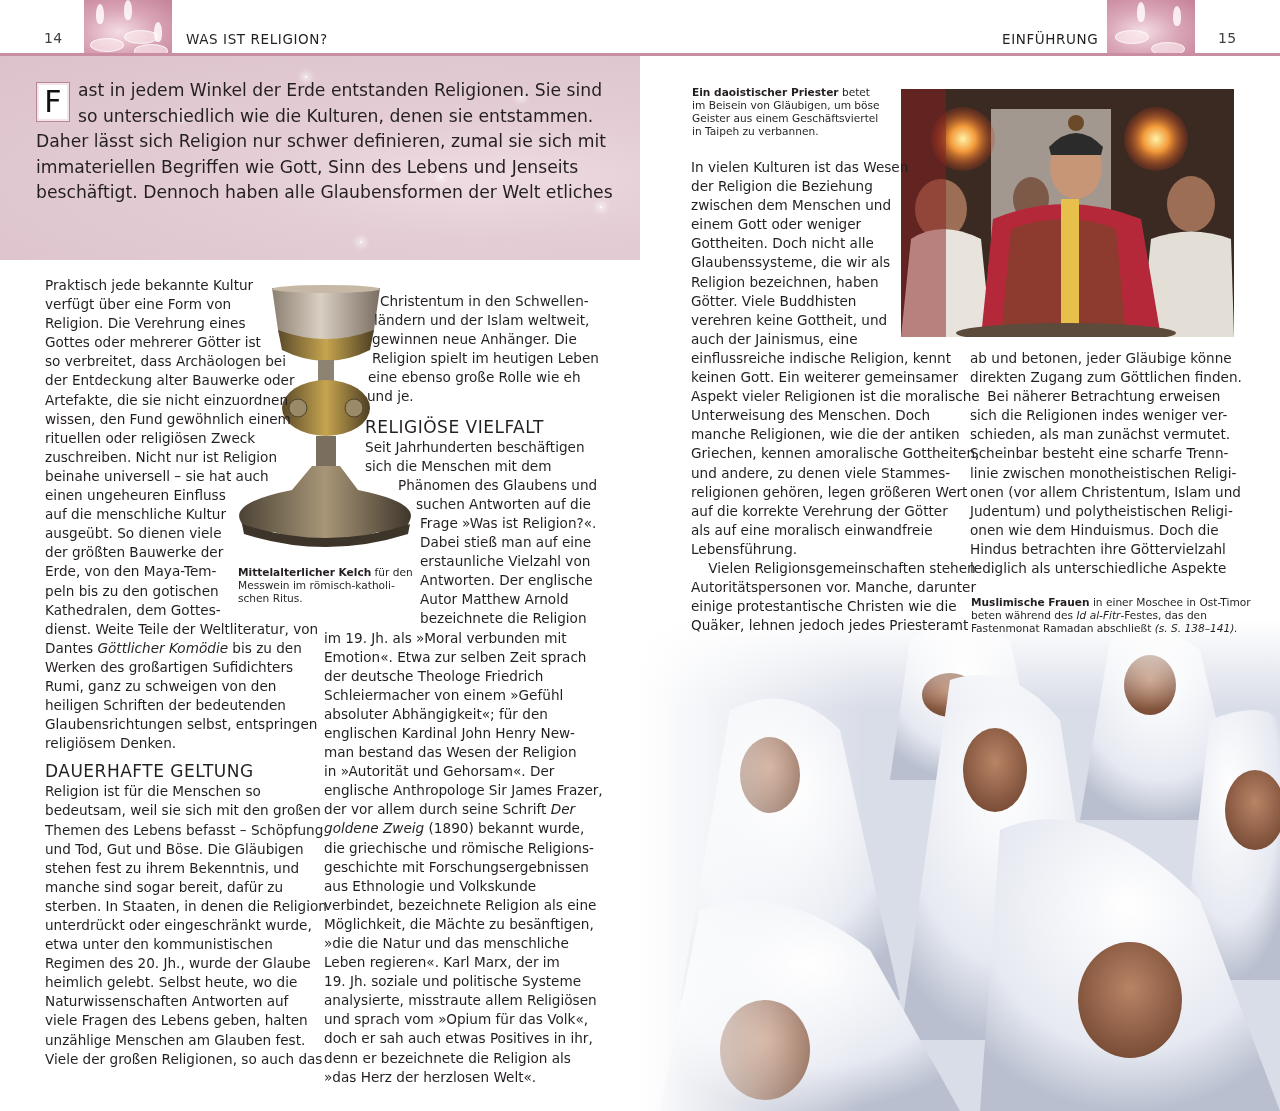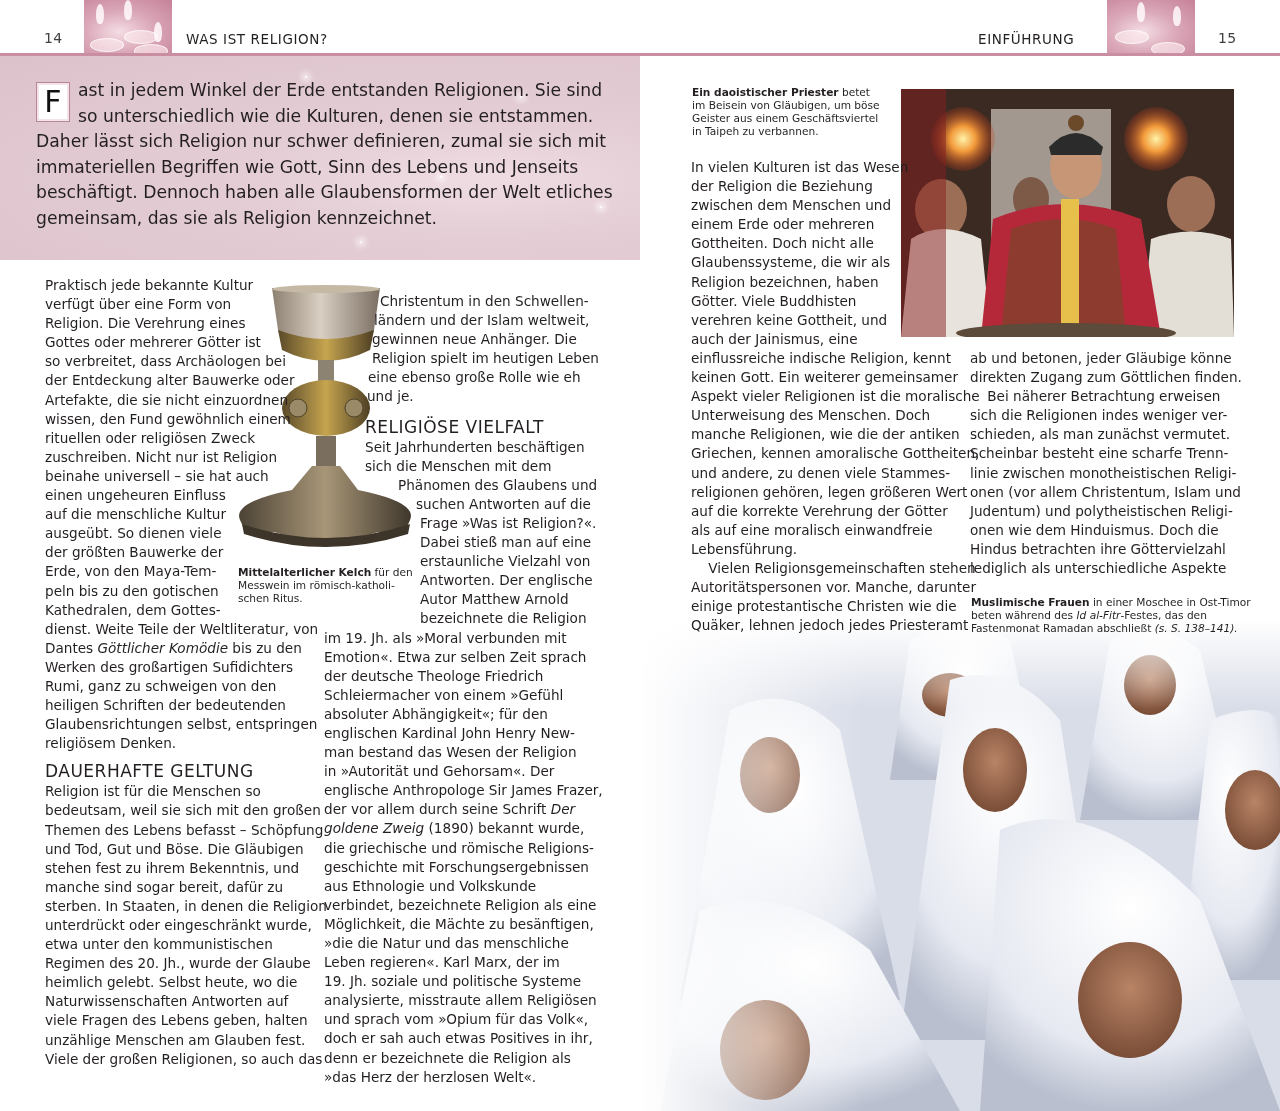--- a/index.html
+++ b/index.html
@@ -7,21 +7,21 @@
   body { position: relative; font-family: "DejaVu Sans", sans-serif; color: #231f20; }
 
   
   .header { position: absolute; left: 0; top: 0; width: 1280px; height: 56px; }
   .header .rule { position: absolute; left: 0; top: 53px; width: 1280px; height: 3px; background: #c98ea2; }
   .page-num { position: absolute; top: 30px; font-size: 14px; color: #404040; letter-spacing: 0.3px; }
   .page-num.left { left: 44px; }
   .page-num.right { left: 1218px; }
   .running { position: absolute; top: 31px; font-size: 13.5px; letter-spacing: 0.6px; color: #231f20; }
   .running.left { left: 186px; text-align: right; }
-  .running.right { left: 978px; }
+  .running.right { left: 1002px; }
   .thumb { position: absolute; top: 0; height: 53px; width: 88px;
            background: radial-gradient(ellipse at 40% 60%, #f4dde4 0%, #dba9b9 45%, #c58097 100%); overflow: hidden; }
   .thumb.left { left: 84px; }
   .thumb.right { left: 1107px; }
   .thumb .candle { position: absolute; width: 34px; height: 14px; border-radius: 50%; background: rgba(255,240,244,0.6); border: 1px solid rgba(255,255,255,0.7); }
   .thumb .flame { position: absolute; width: 8px; height: 20px; border-radius: 50% 50% 40% 40%; background: rgba(255,250,252,0.85); }
 
   
   .intro { position: absolute; left: 0; top: 56px; width: 640px; height: 204px;
            background: radial-gradient(ellipse at 75% 60%, #efdce3 0%, #e4cdd5 35%, #dcc2cb 100%); }
@@ -80,21 +80,20 @@
   <div class="sparkle" style="left:360px;top:185px;"></div>
   <div class="sparkle" style="left:600px;top:150px;"></div>
   <div class="sparkle" style="left:180px;top:60px;"></div>
   <div class="intro-text">
     <span class="dropcap">F</span>
     <span class="ln">ast in jedem Winkel der Erde entstanden Religionen. Sie sind</span>
     <span class="ln">so unterschiedlich wie die Kulturen, denen sie entstammen.</span>
     <span class="ln" style="clear:both">Daher lässt sich Religion nur schwer definieren, zumal sie sich mit</span>
     <span class="ln">immateriellen Begriffen wie Gott, Sinn des Lebens und Jenseits</span>
     <span class="ln">beschäftigt. Dennoch haben alle Glaubensformen der Welt etliches</span>
-    <span class="ln">gemeinsam, das sie als Religion kennzeichnet.</span>
   </div>
 </div>
 
 <svg class="chalice" viewBox="0 0 192 276">
   <defs>
     <linearGradient id="cup" x1="0" x2="1">
       <stop offset="0" stop-color="#8c8071"></stop>
         <stop offset="0.45" stop-color="#d9cfc2"></stop>
         <stop offset="1" stop-color="#7a6e62"></stop>
     </linearGradient>
@@ -287,21 +286,21 @@
   <circle cx="175" cy="34" r="8" fill="#6b4a2a"></circle>
   <rect x="160" y="110" width="18" height="138" fill="#e6c04a"></rect>
   <rect x="0" y="0" width="45" height="248" fill="#8a1d20" opacity="0.5"></rect>
   <ellipse cx="165" cy="244" rx="110" ry="10" fill="#5c4a3a"></ellipse>
 </svg>
 
 <div class="col body" style="left:691px;top:158px;width:280px;">
   <span class="ln">In vielen Kulturen ist das Wesen</span>
   <span class="ln">der Religion die Beziehung</span>
   <span class="ln">zwischen dem Menschen und</span>
-  <span class="ln">einem Erde oder mehreren</span>
+  <span class="ln">einem Gott oder weniger</span>
   <span class="ln">Gottheiten. Doch nicht alle</span>
   <span class="ln">Glaubenssysteme, die wir als</span>
   <span class="ln">Religion bezeichnen, haben</span>
   <span class="ln">Götter. Viele Buddhisten</span>
   <span class="ln">verehren keine Gottheit, und</span>
   <span class="ln">auch der Jainismus, eine</span>
   <span class="ln">einflussreiche indische Religion, kennt</span>
   <span class="ln">keinen Gott. Ein weiterer gemeinsamer</span>
   <span class="ln">Aspekt vieler Religionen ist die moralische</span>
   <span class="ln">Unterweisung des Menschen. Doch</span>

